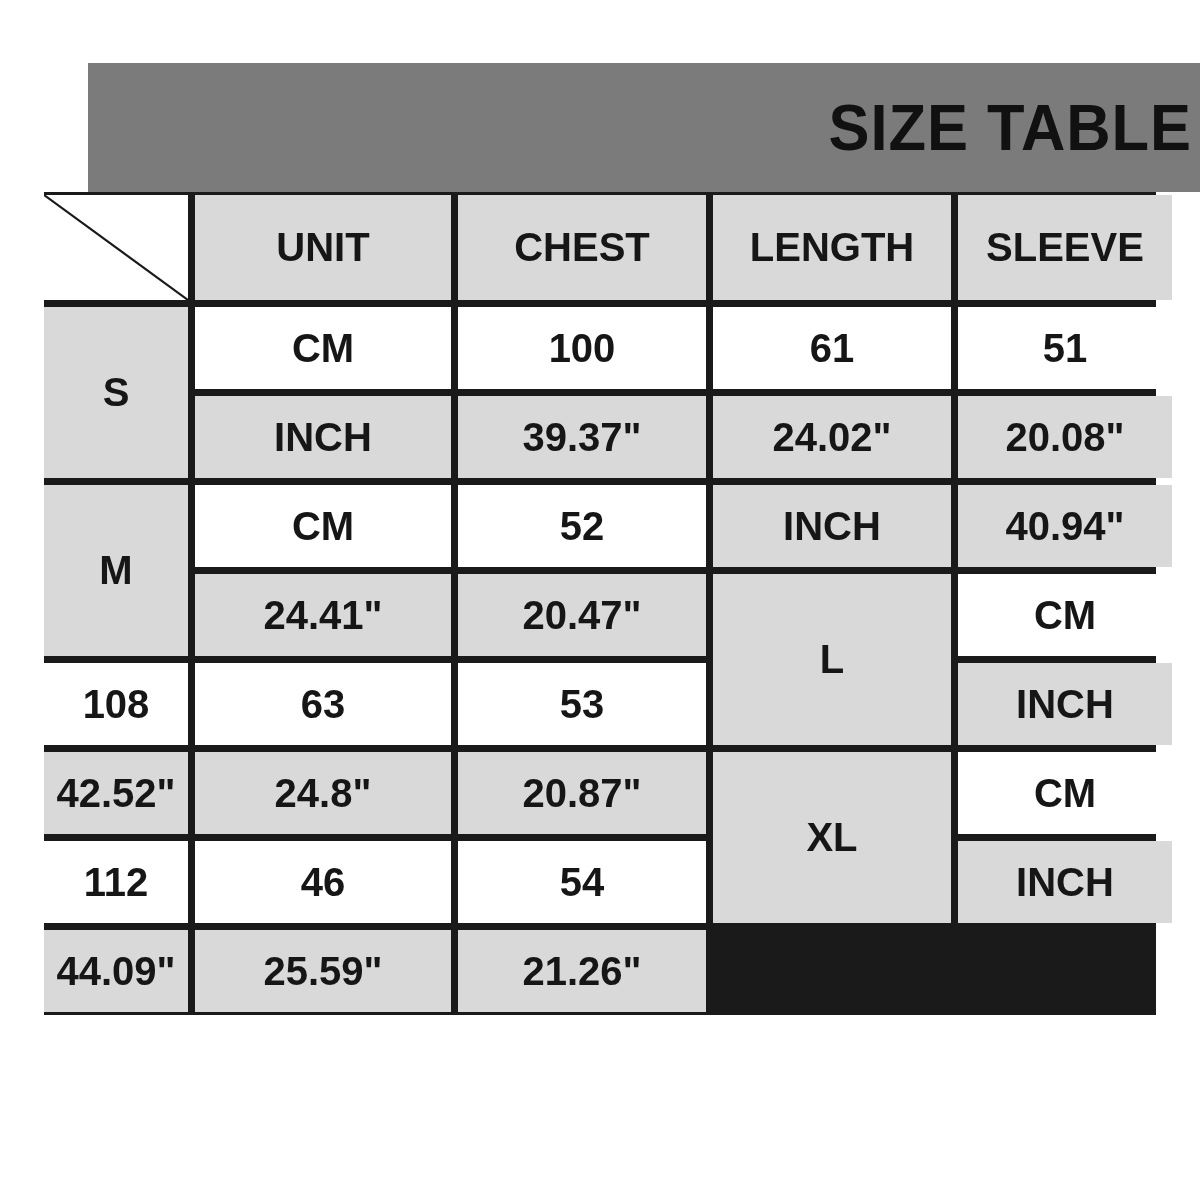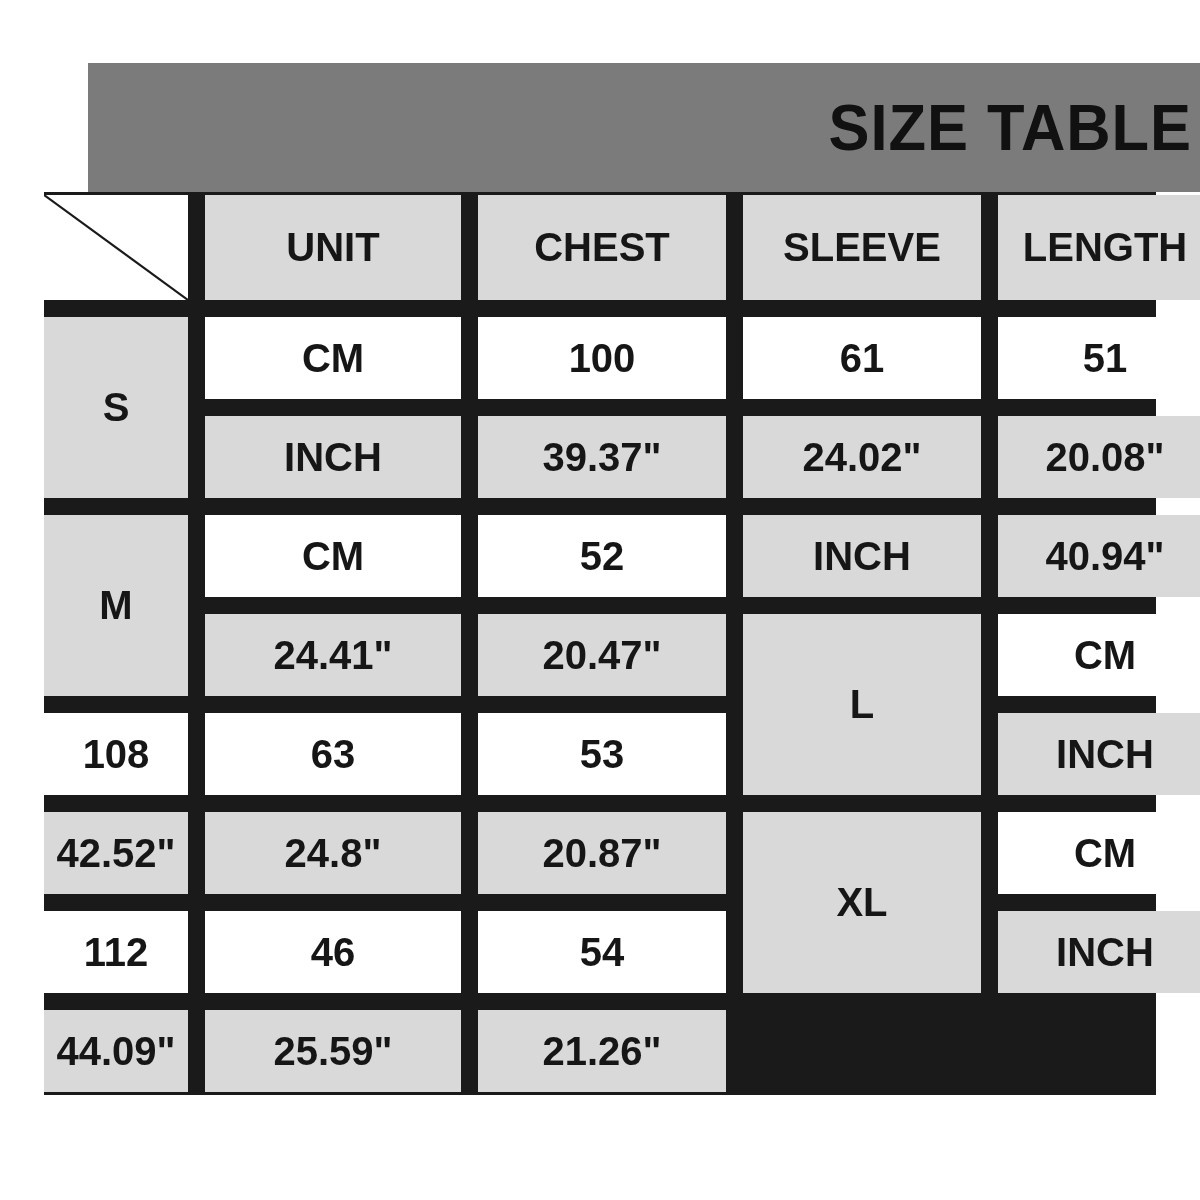--- a/index.html
+++ b/index.html
@@ -36,21 +36,21 @@
   }
   .size-grid {
     position: absolute;
     left: 44px;
     top: 192px;
     width: 1112px;
     box-sizing: border-box;
     display: grid;
     grid-template-columns: 144px 256px 248px 238px 214px;
     grid-template-rows: 105px repeat(8, 82px);
-    gap: 17px;
+    gap: 7px;
     background: #1a1a1a;
     border-top: 3px solid #1a1a1a;
     border-bottom: 3px solid #1a1a1a;
   }
   .cell {
     display: flex;
     align-items: center;
     justify-content: center;
     font-weight: bold;
     font-size: 40px;
@@ -94,22 +94,22 @@
 
   <div class="size-grid">
 
     <div class="cell diag-cell">
       <svg viewBox="0 0 100 100" preserveAspectRatio="none">
         <line x1="0" y1="0" x2="100" y2="100" stroke="#1a1a1a" stroke-width="2.2" vector-effect="non-scaling-stroke"></line>
       </svg>
     </div>
     <div class="cell gray">UNIT</div>
     <div class="cell gray">CHEST</div>
+    <div class="cell gray">LENGTH</div>
     <div class="cell gray">SLEEVE</div>
-    <div class="cell gray">LENGTH</div>
 
     <div class="cell gray size-cell">S</div>
     <div class="cell white">CM</div>
     <div class="cell white">100</div>
     <div class="cell white">61</div>
     <div class="cell white">51</div>
     <div class="cell gray">INCH</div>
     <div class="cell gray">39.37"</div>
     <div class="cell gray">24.02"</div>
     <div class="cell gray">20.08"</div>

